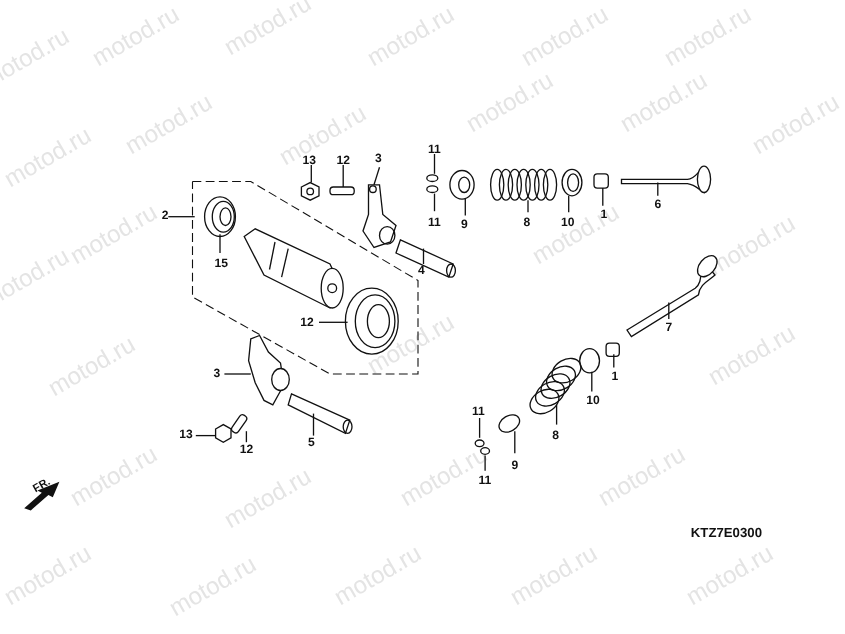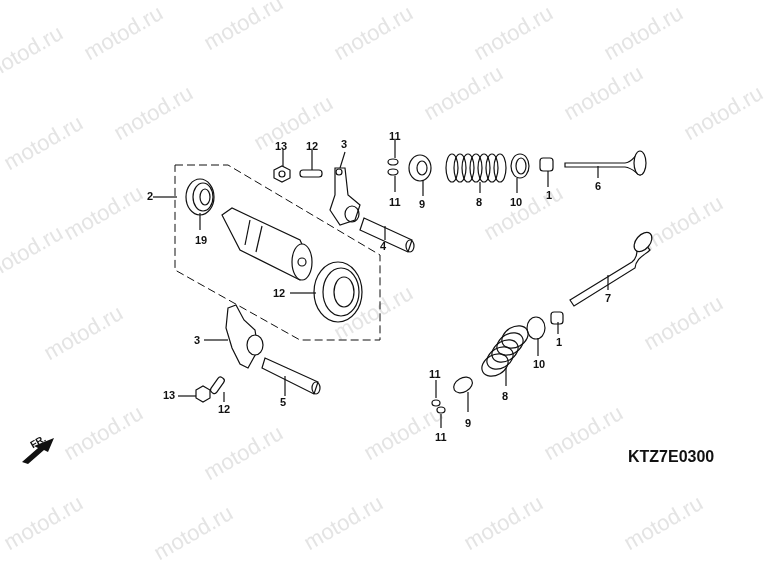--- a/index.html
+++ b/index.html
@@ -1,20 +1,20 @@
 <!DOCTYPE html>
 <html><head>
 <meta charset="utf-8">
 <style>
   html, body { margin:0; padding:0; background:#ffffff; }
   body { width:768px; height:576px; position:relative; overflow:hidden; font-family:"Liberation Sans", sans-serif; }
   #canvas { position:absolute; left:0; top:0; width:768px; height:576px; }
   .wm { position:absolute; color:#e4e4e4; font-size:22px; transform:rotate(-30deg); white-space:nowrap; pointer-events:none; font-family:"Liberation Sans", sans-serif; }
   .lbl { position:absolute; font-size:11px; font-weight:bold; color:#111; font-family:"Liberation Sans", sans-serif; }
-  .code { position:absolute; font-size:16px; font-weight:bold; color:#111; font-family:"Liberation Sans", sans-serif; }
+  .code { position:absolute; font-size:12px; font-weight:bold; color:#111; font-family:"Liberation Sans", sans-serif;margin-top:29px; }
 </style>
 </head>
 <body>
 
 <div id="canvas">
   <div class="wm" style="left:-20px;top:40px">motod.ru</div>
   <div class="wm" style="left:80px;top:20px">motod.ru</div>
   <div class="wm" style="left:200px;top:10px">motod.ru</div>
   <div class="wm" style="left:330px;top:20px">motod.ru</div>
   <div class="wm" style="left:470px;top:20px">motod.ru</div>
@@ -175,21 +175,21 @@
       <line x1="178" y1="396" x2="196" y2="396"></line>
       <line x1="224" y1="392" x2="224" y2="402"></line>
     </g>
 
     <g fill="#111">
       <polygon points="22,462 38,448 34,446 54,438 48,452 44,450 28,464"></polygon>
     </g>
   </svg>
 
   <div class="lbl" style="left:147px;top:190px">2</div>
-  <div class="lbl" style="left:195px;top:234px">19</div>
+  <div class="lbl" style="left:195px;top:234px">15</div>
   <div class="lbl" style="left:275px;top:140px">13</div>
   <div class="lbl" style="left:306px;top:140px">12</div>
   <div class="lbl" style="left:341px;top:138px">3</div>
   <div class="lbl" style="left:389px;top:130px">11</div>
   <div class="lbl" style="left:389px;top:196px">11</div>
   <div class="lbl" style="left:419px;top:198px">9</div>
   <div class="lbl" style="left:476px;top:196px">8</div>
   <div class="lbl" style="left:510px;top:196px">10</div>
   <div class="lbl" style="left:546px;top:189px">1</div>
   <div class="lbl" style="left:595px;top:180px">6</div>

